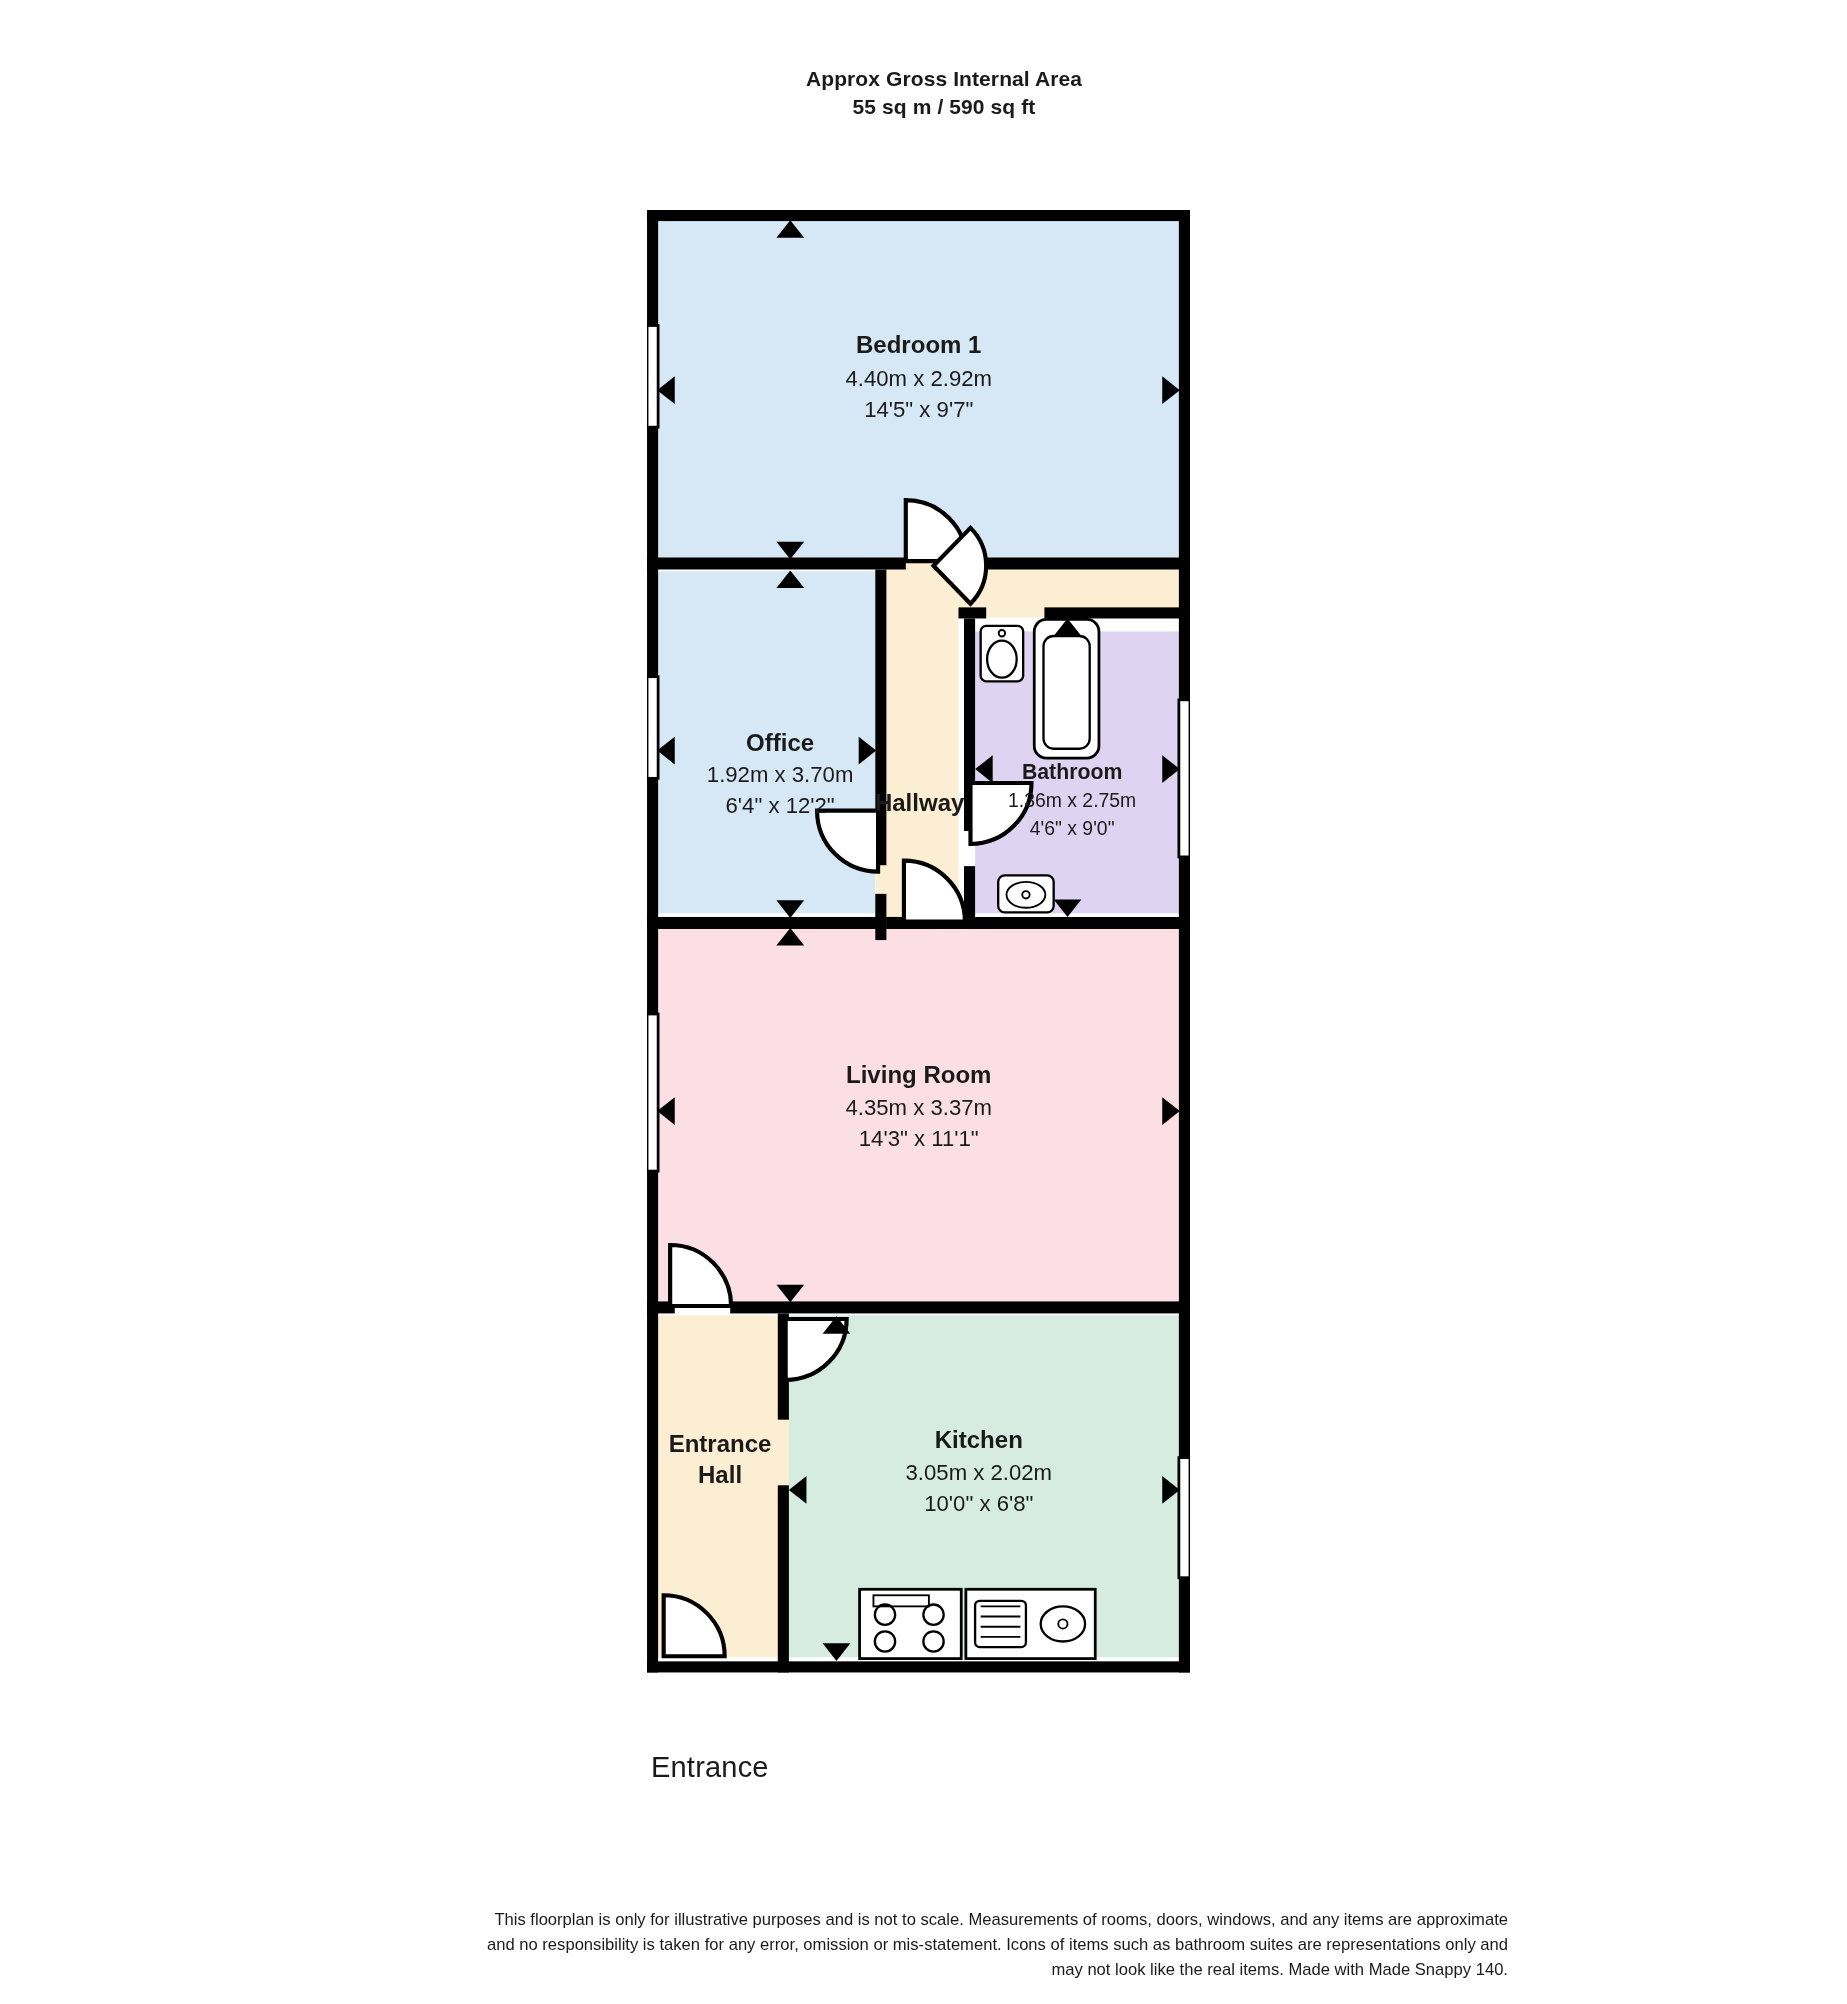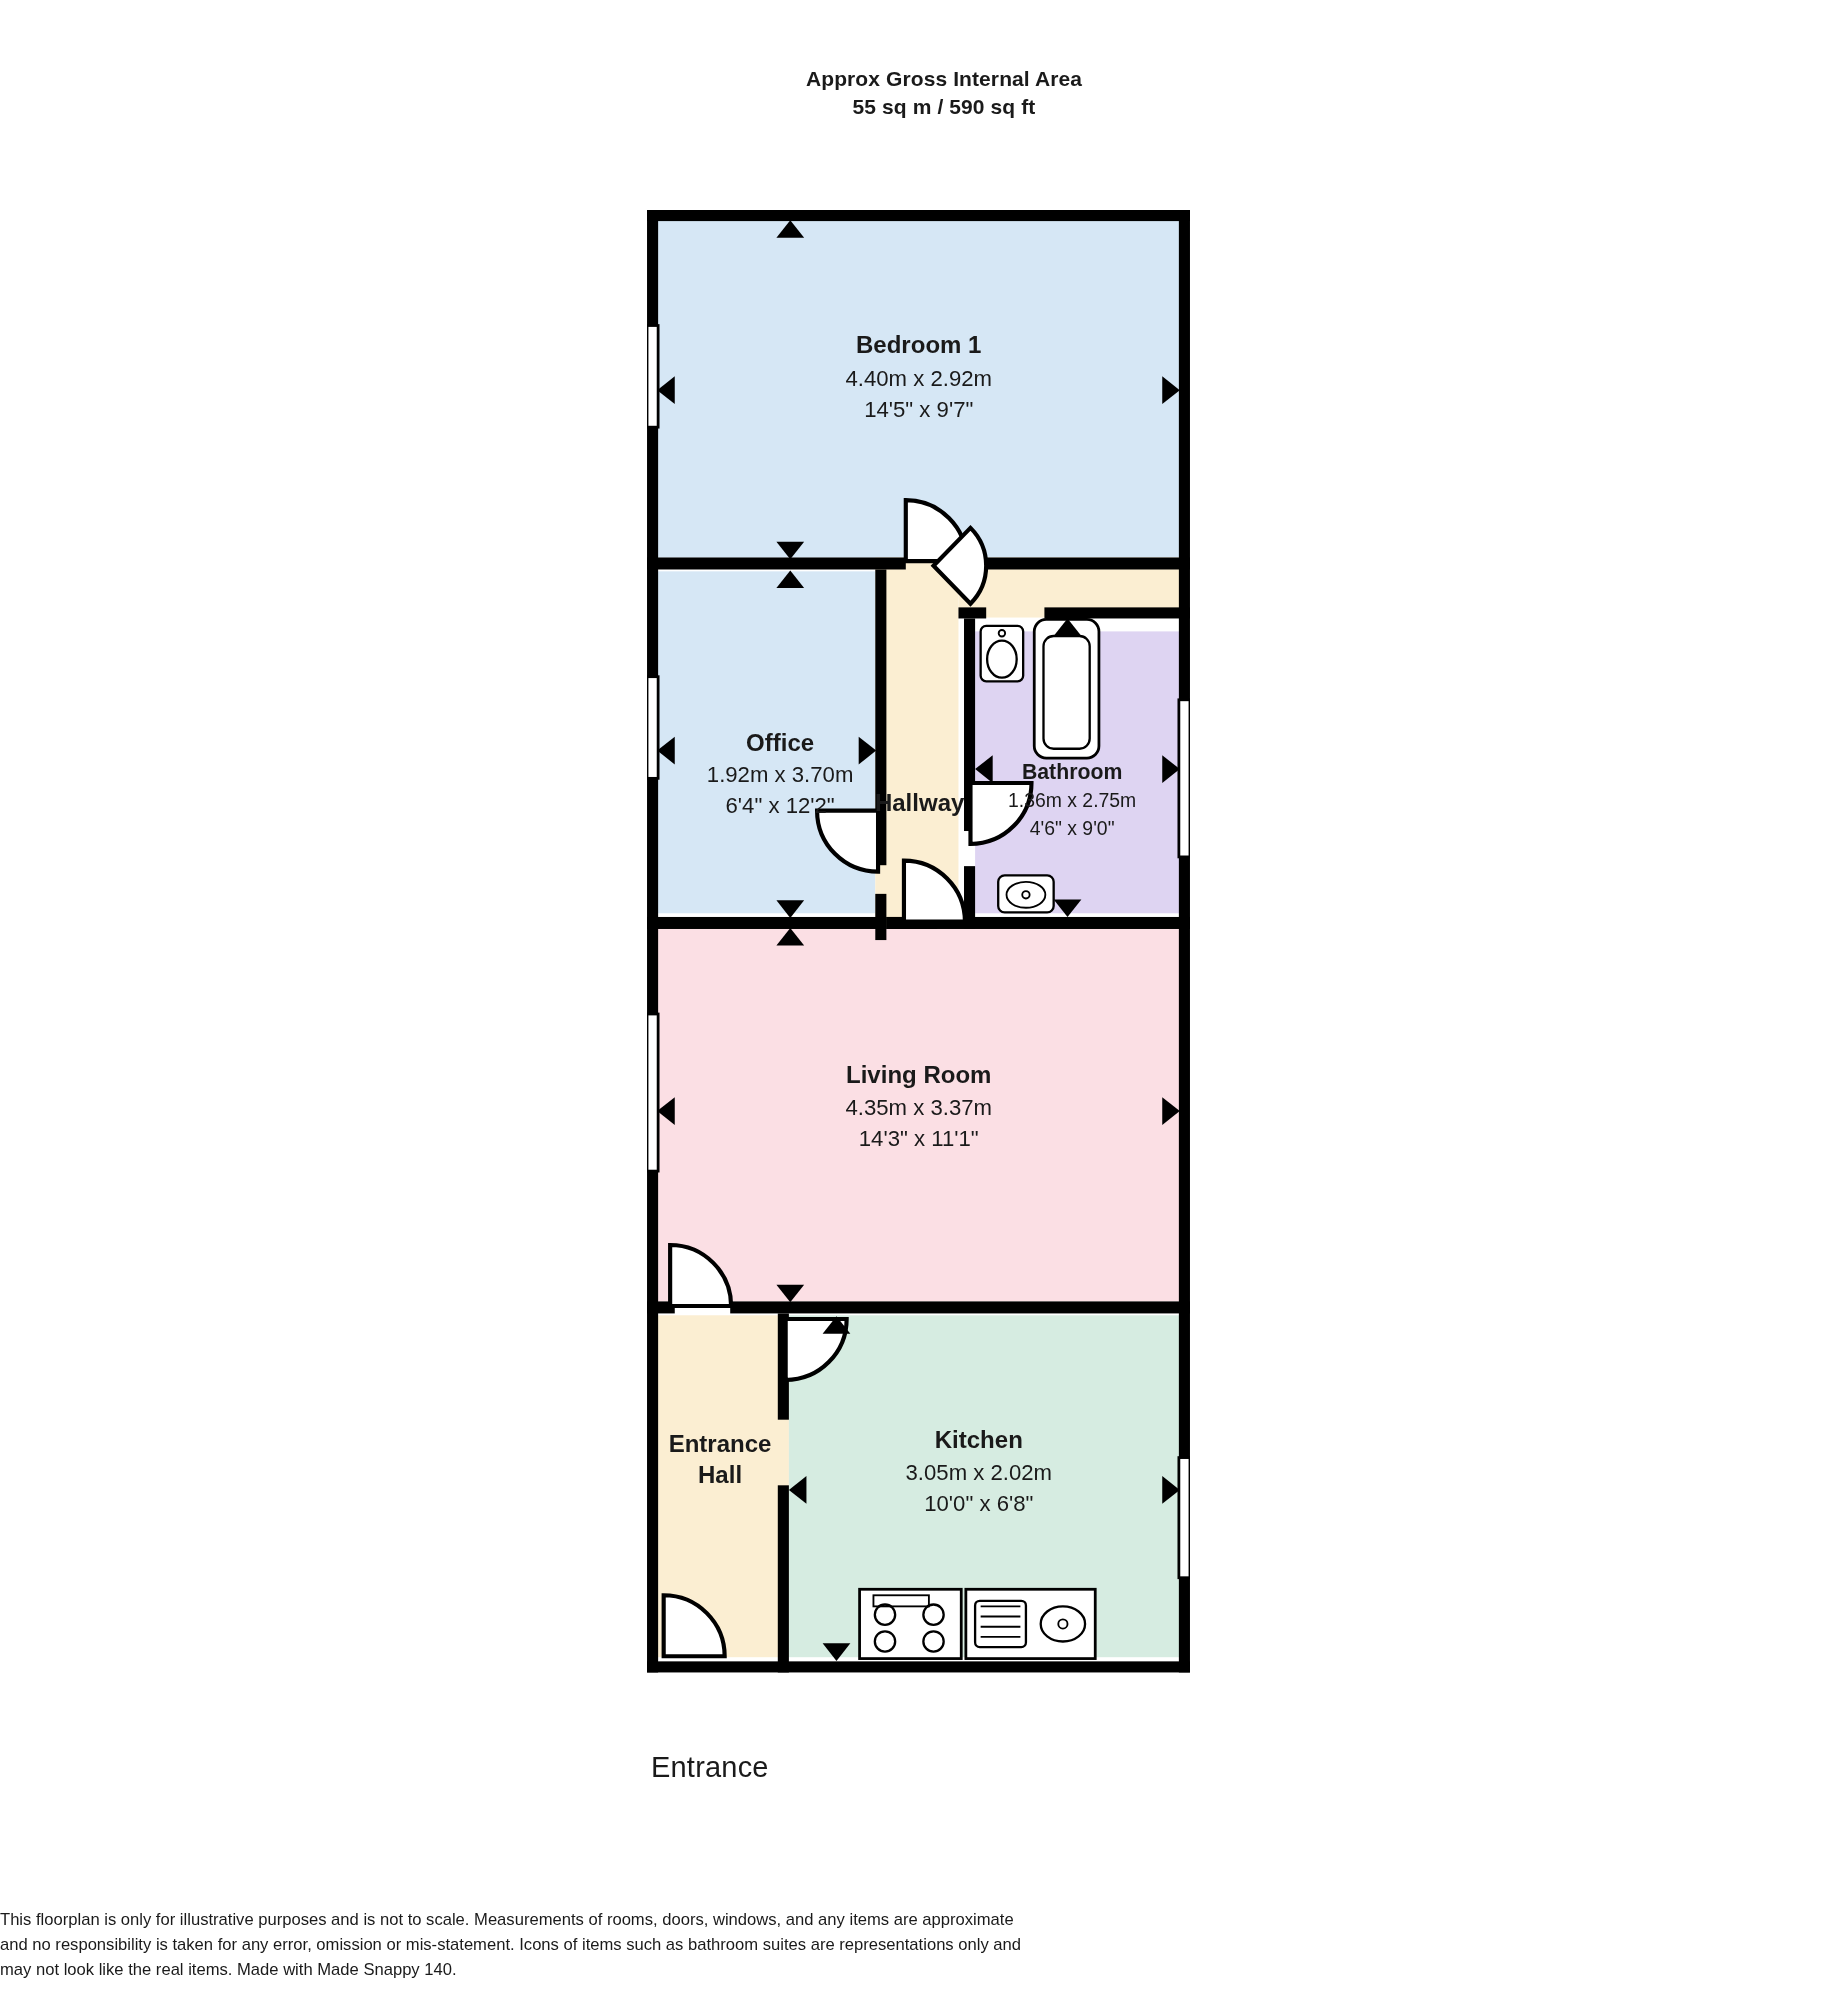--- a/index.html
+++ b/index.html
@@ -51,21 +51,21 @@
     color: #1a1a1a;
     letter-spacing: 0.2px;
   }
 
   
   #disclaimer {
     position: absolute;
     top: 1908px;
     left: 0;
     width: 1508px;
-    text-align: left;
+    text-align: right;
     font-size: 16.6px;
     line-height: 1.5;
     color: #1a1a1a;
   }
   #disclaimer div { white-space: nowrap; }
 
   
   .rm-name { font-family: "Liberation Sans", sans-serif; font-weight: bold; }
   .rm-dim  { font-family: "Liberation Sans", sans-serif; font-weight: normal; }
 </style>

